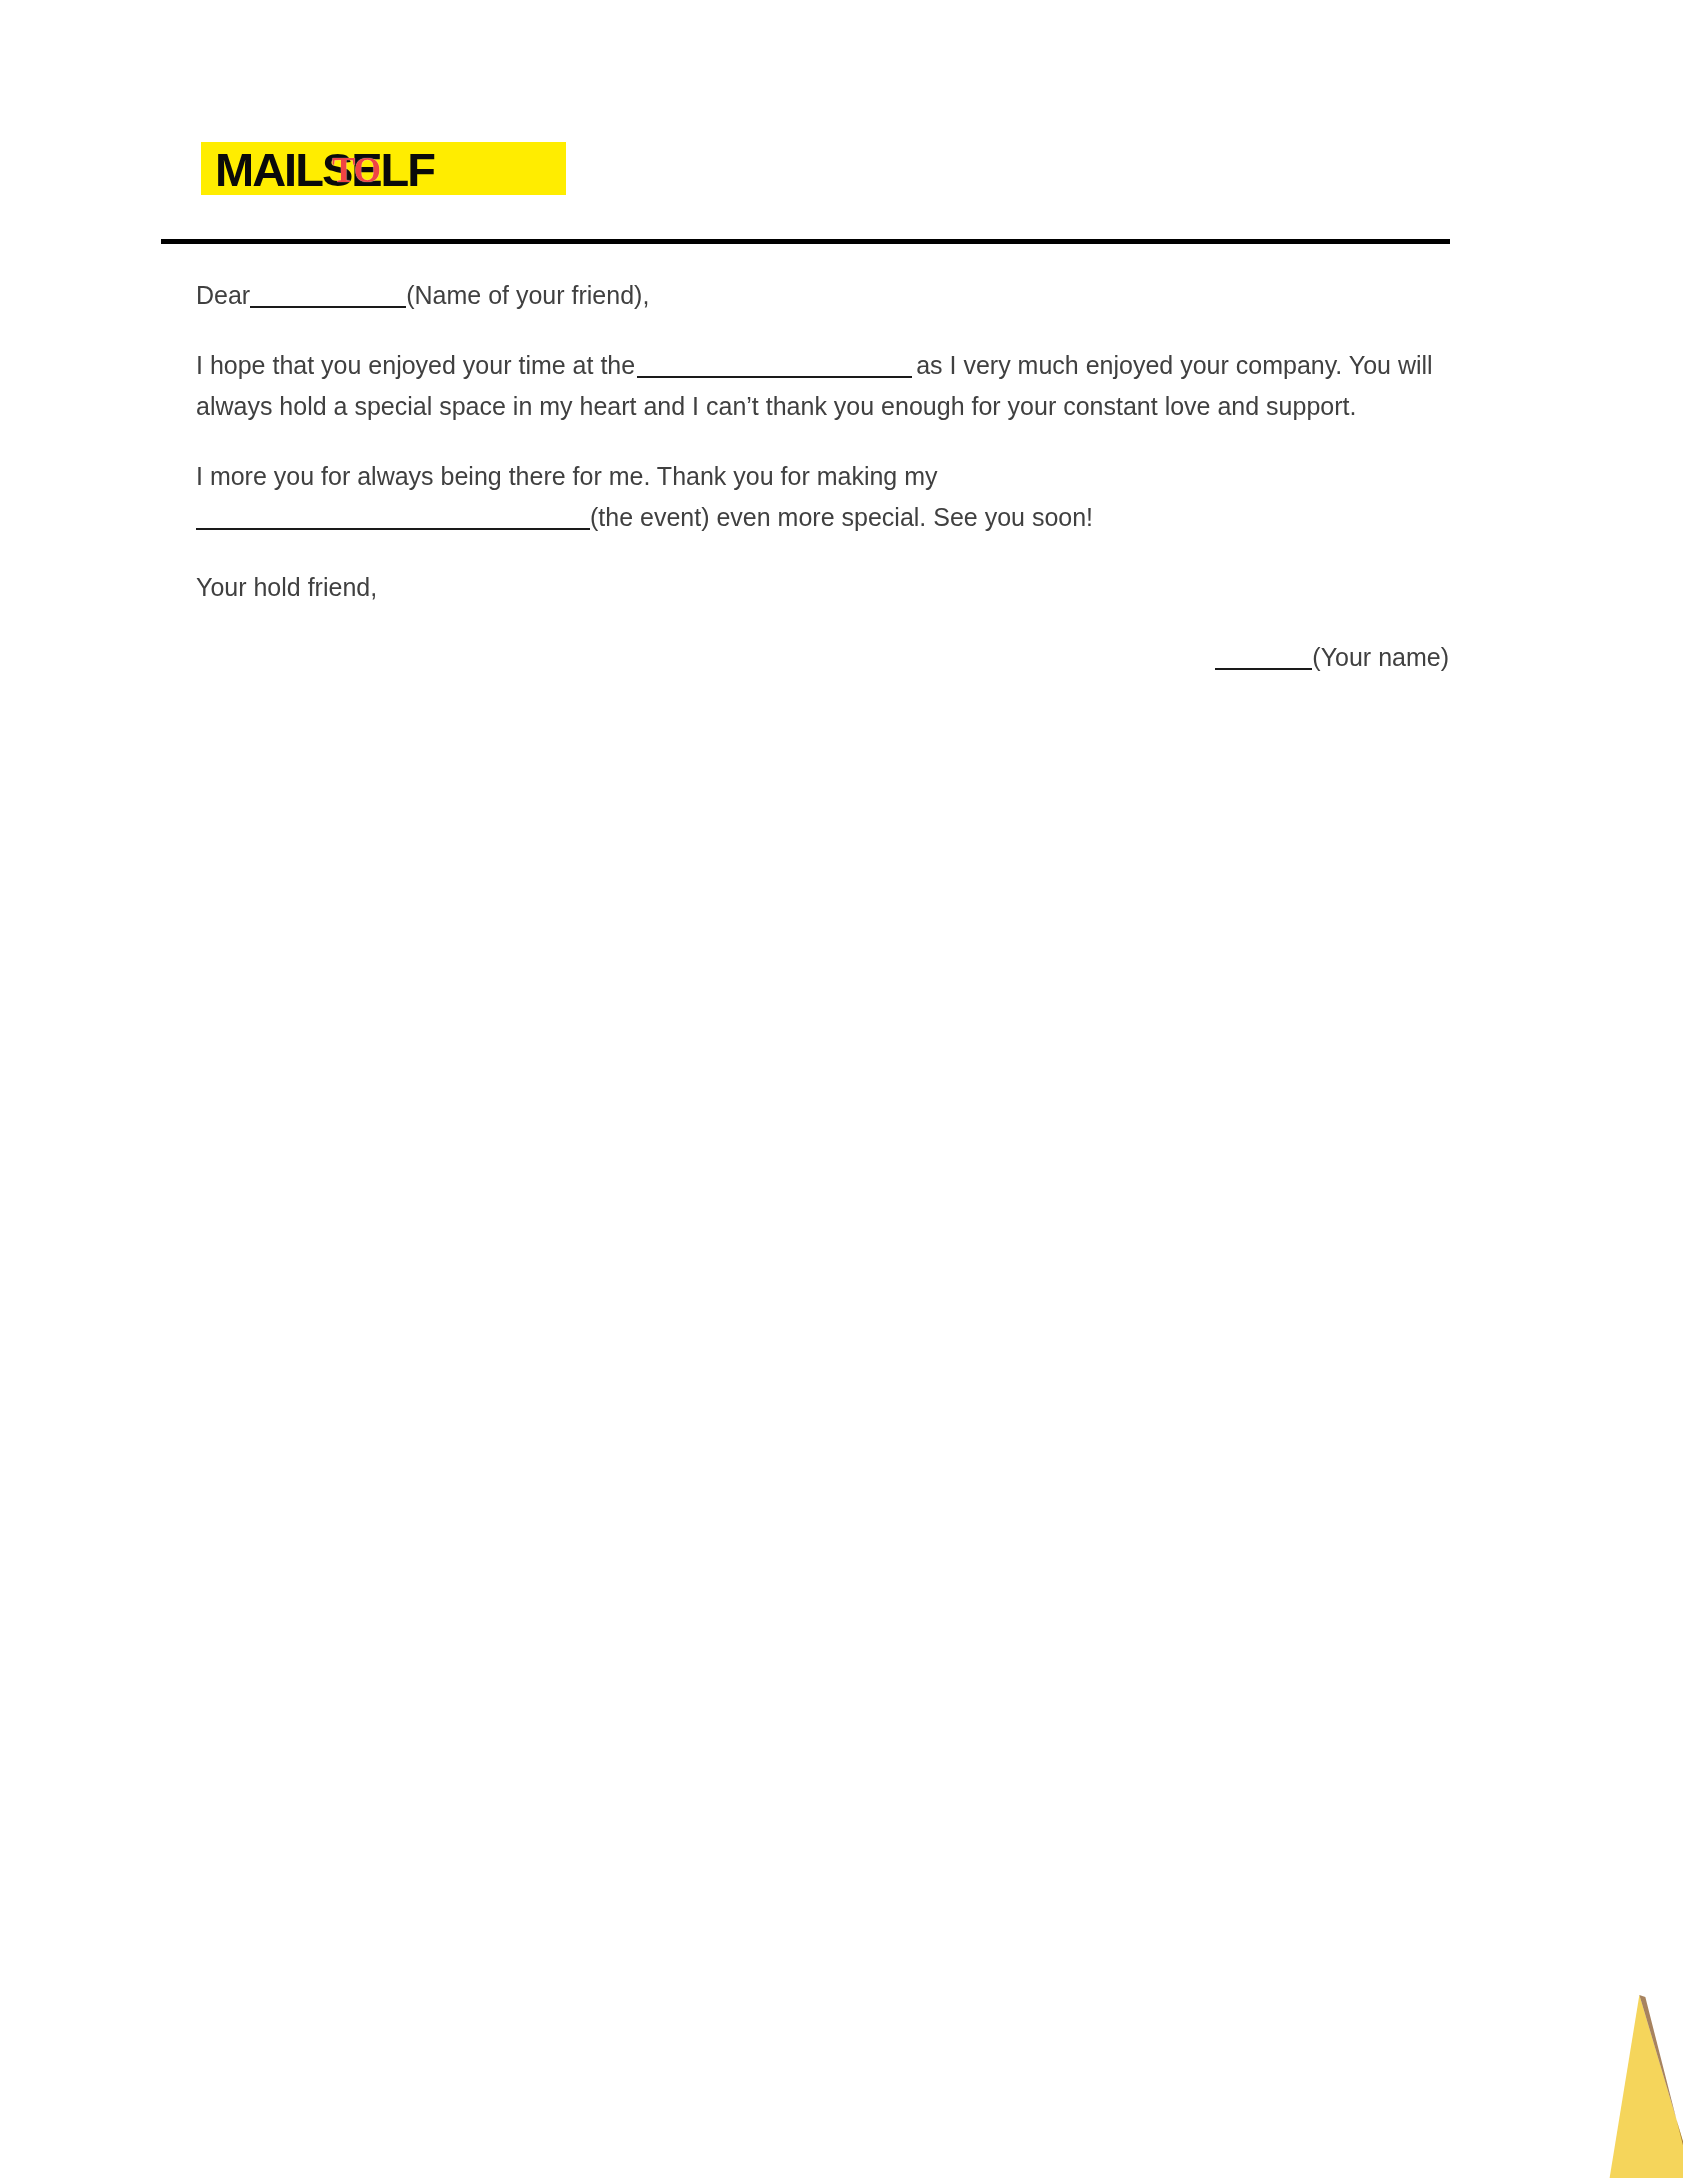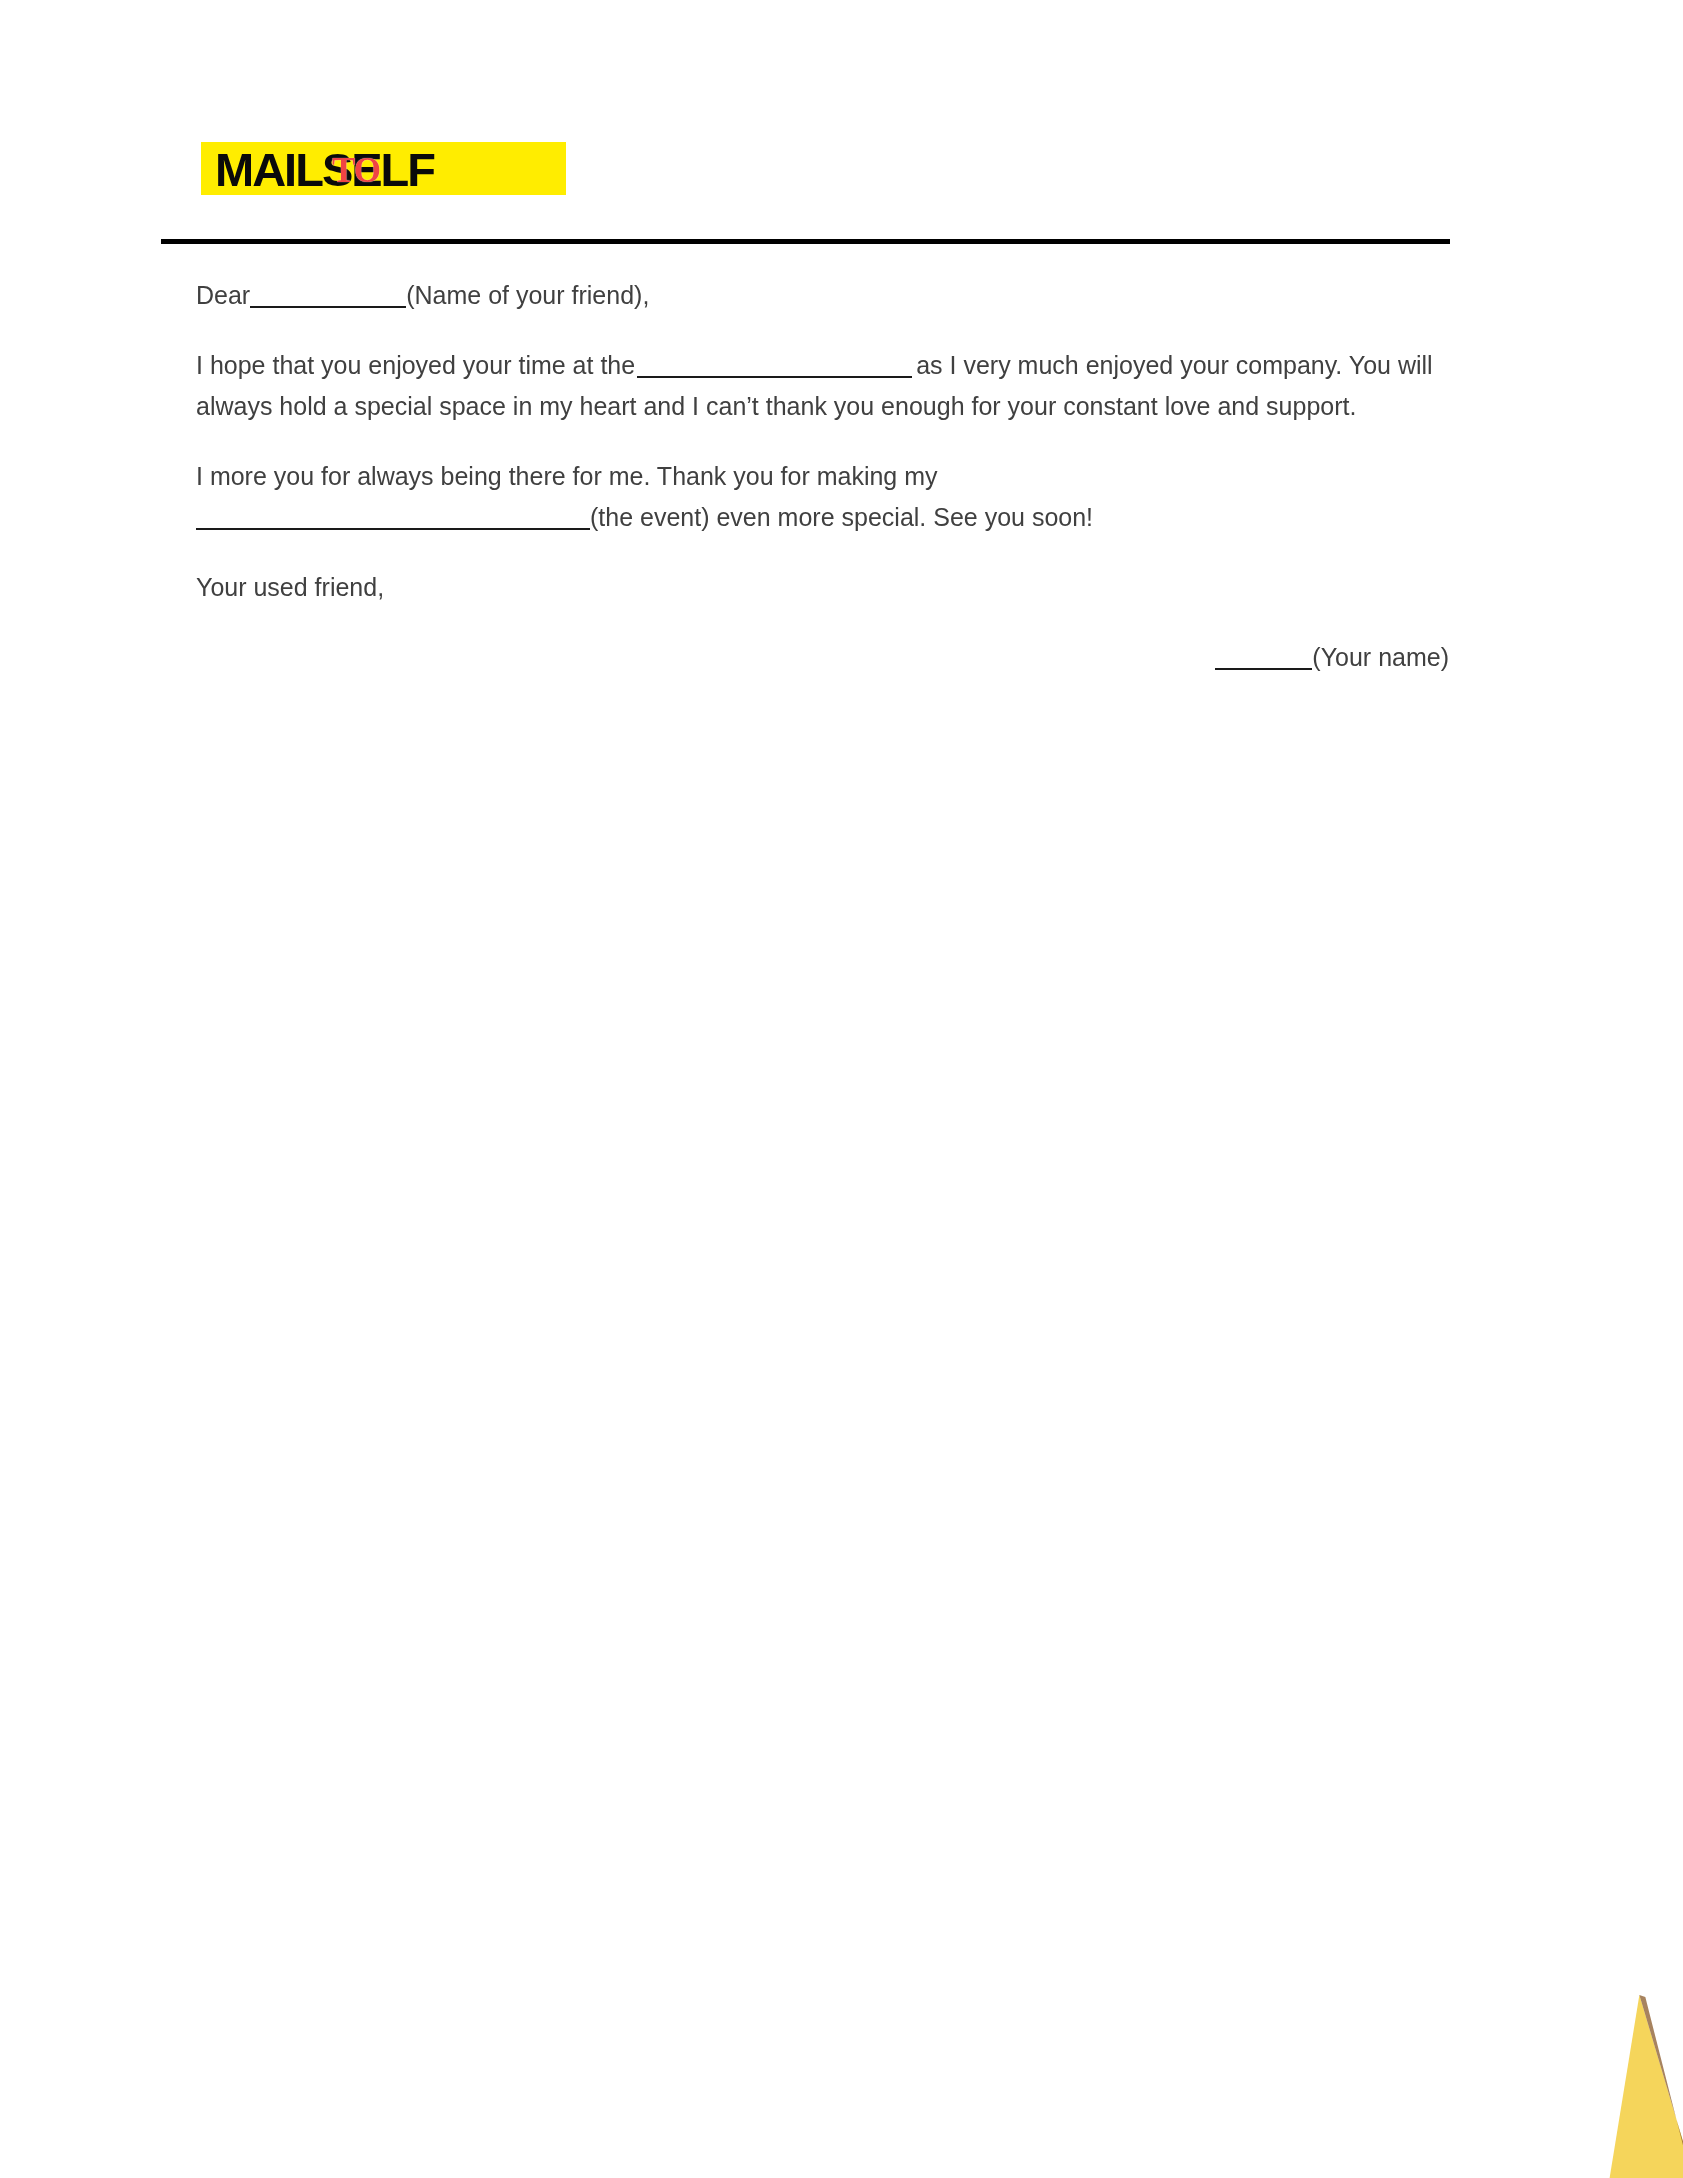--- a/index.html
+++ b/index.html
@@ -135,21 +135,21 @@
   <div class="letter">
 
     <p class="para"><span>Dear</span><span class="blank b-name"></span><span>(Name of your friend),</span></p>
 
 
     <p class="para"><span>I hope that you enjoyed your time at the</span><span class="blank b-venue"></span><span>as I very much enjoyed your company. You will always hold a special space in my heart and I can’t thank you enough for your constant love and support.</span></p>
 
 
     <p class="para"><span>I more you for always being there for me. Thank you for making my</span><br><span class="blank b-event"></span><span>(the event) even more special. See you soon!</span></p>
 
-    <p class="para">Your used friend,</p>
+    <p class="para">Your hold friend,</p>
 
     <p class="para"><span class="blank" style="width:97px"></span><span>(Your name)</span></p>
 
   </div>
 
   <svg class="corner-flourish" viewBox="0 0 120 185" preserveAspectRatio="none">
     <polygon points="76,0 120,148 120,185 46,185" fill="#F5D55B"></polygon>
     <polygon points="76,0 82,2 120,152 120,148" fill="#8a5a2a" opacity="0.75"></polygon>
   </svg>
 

